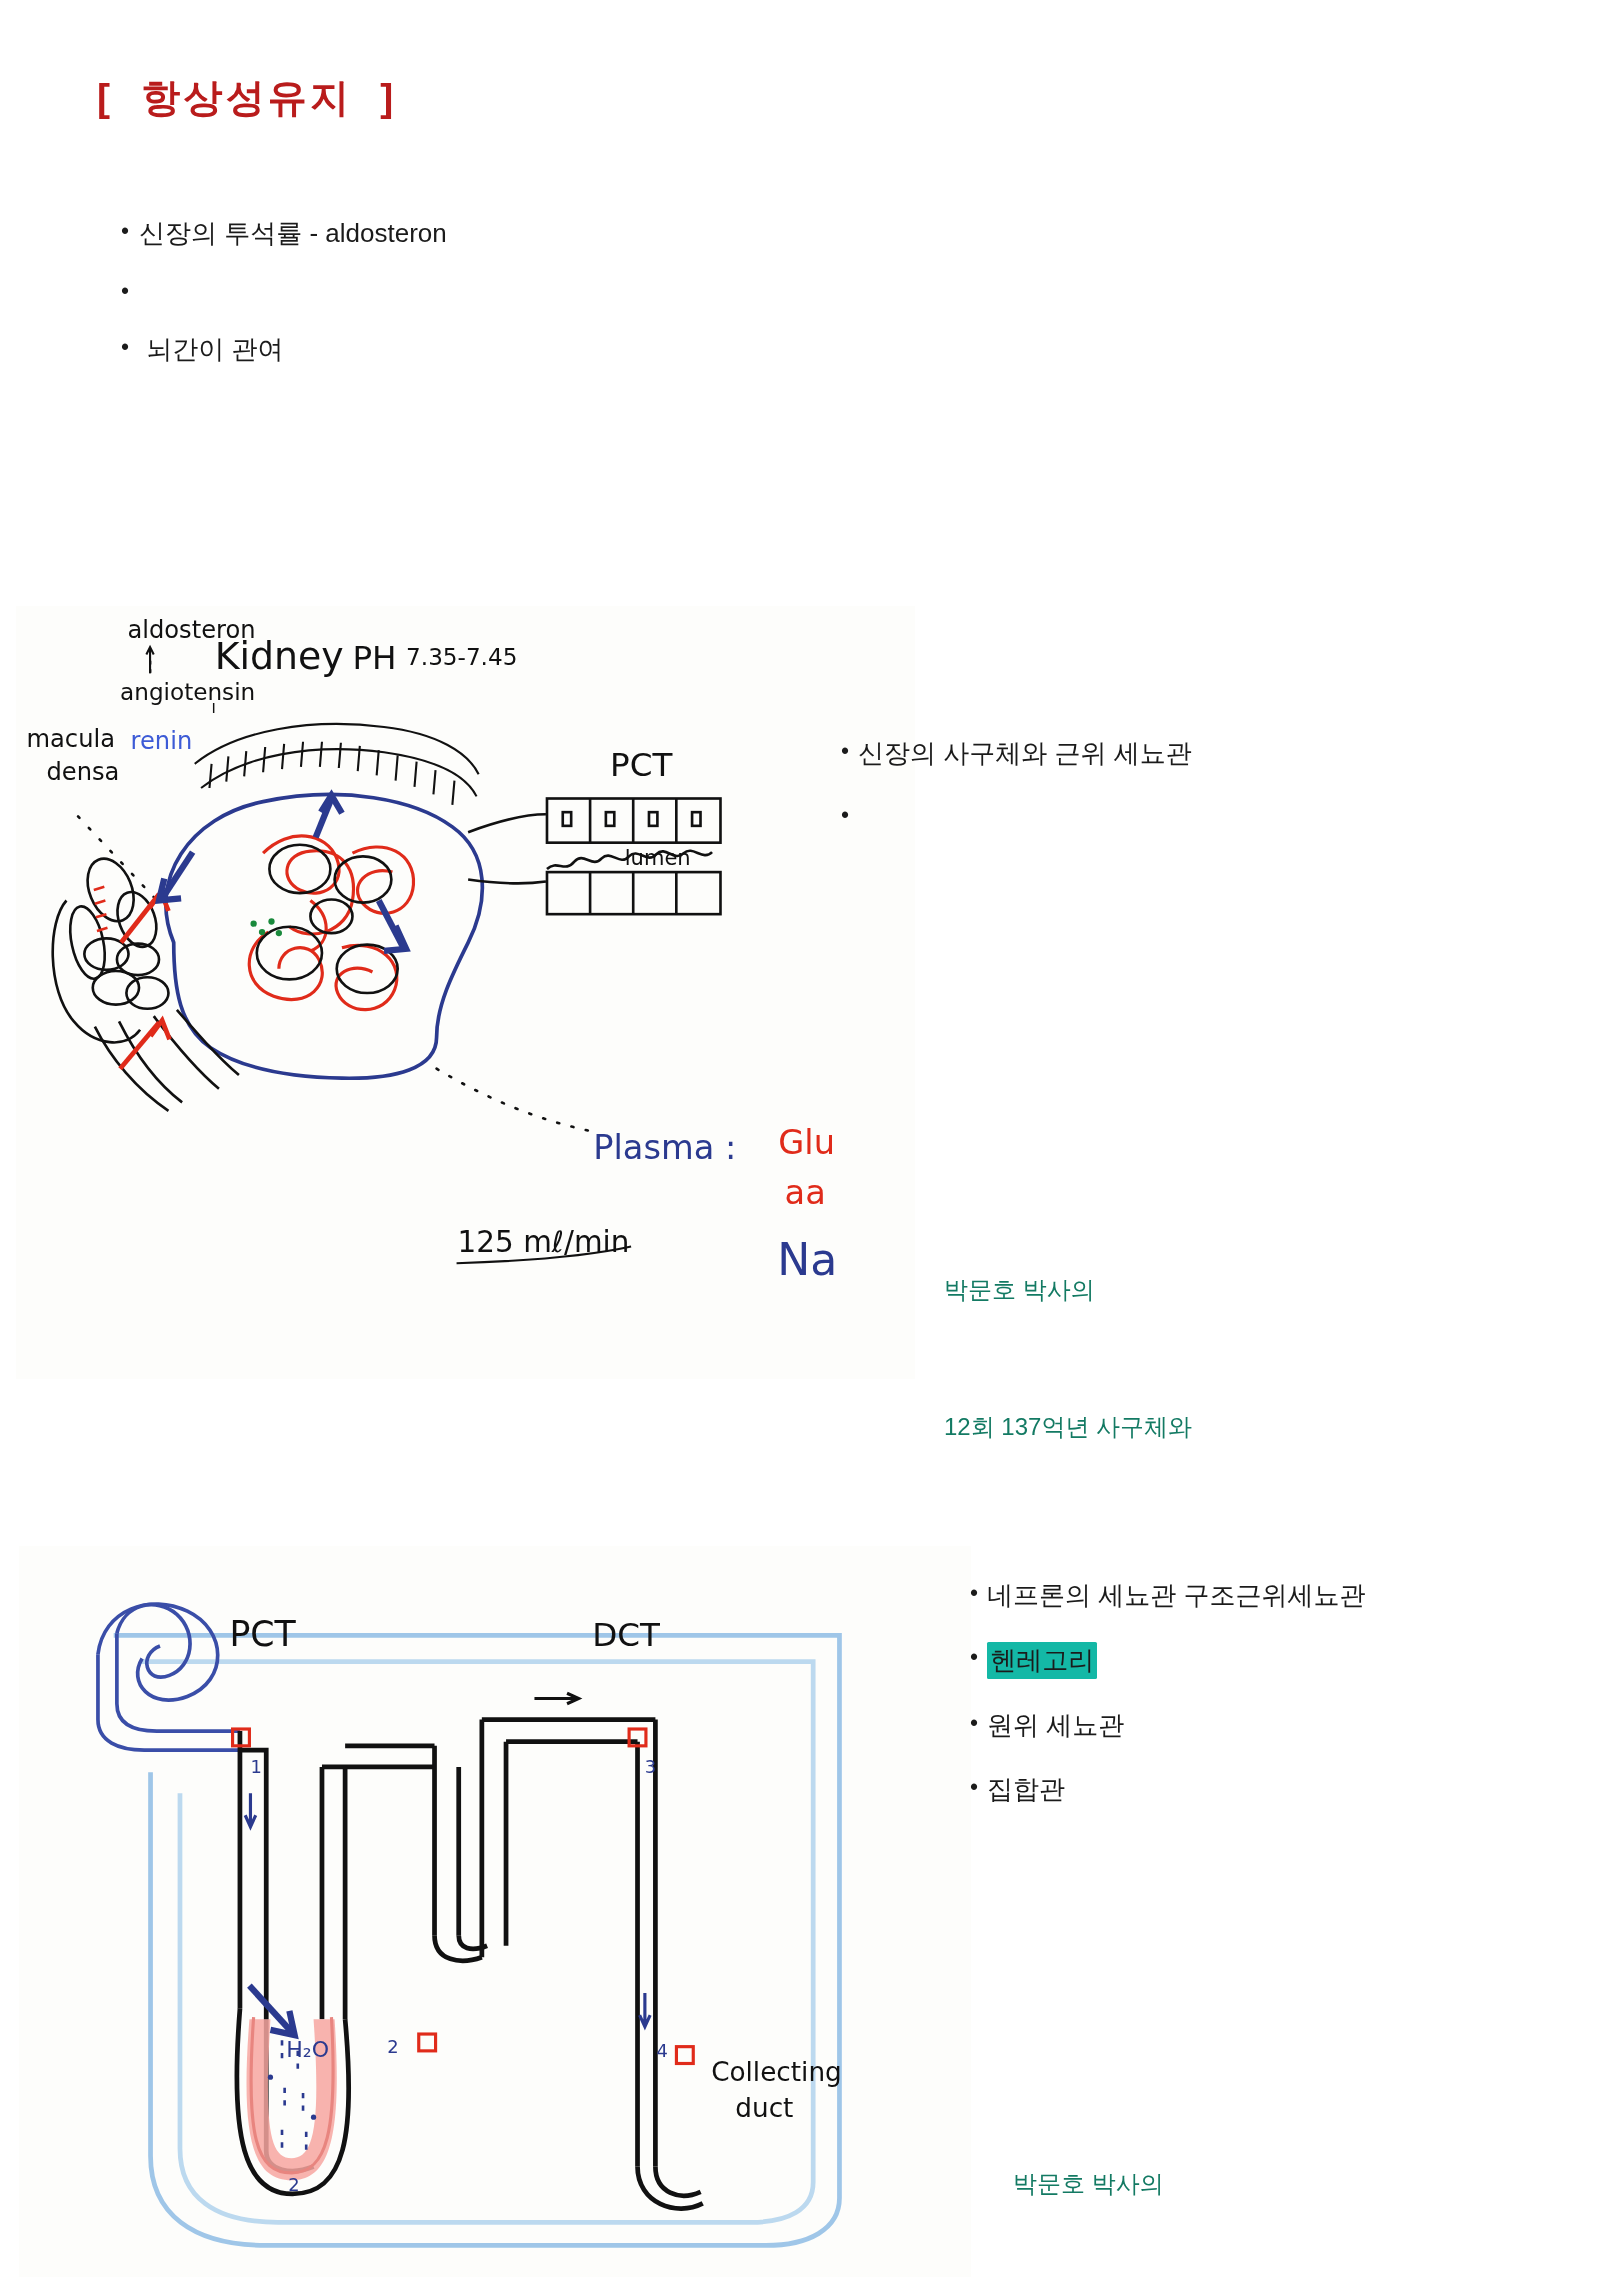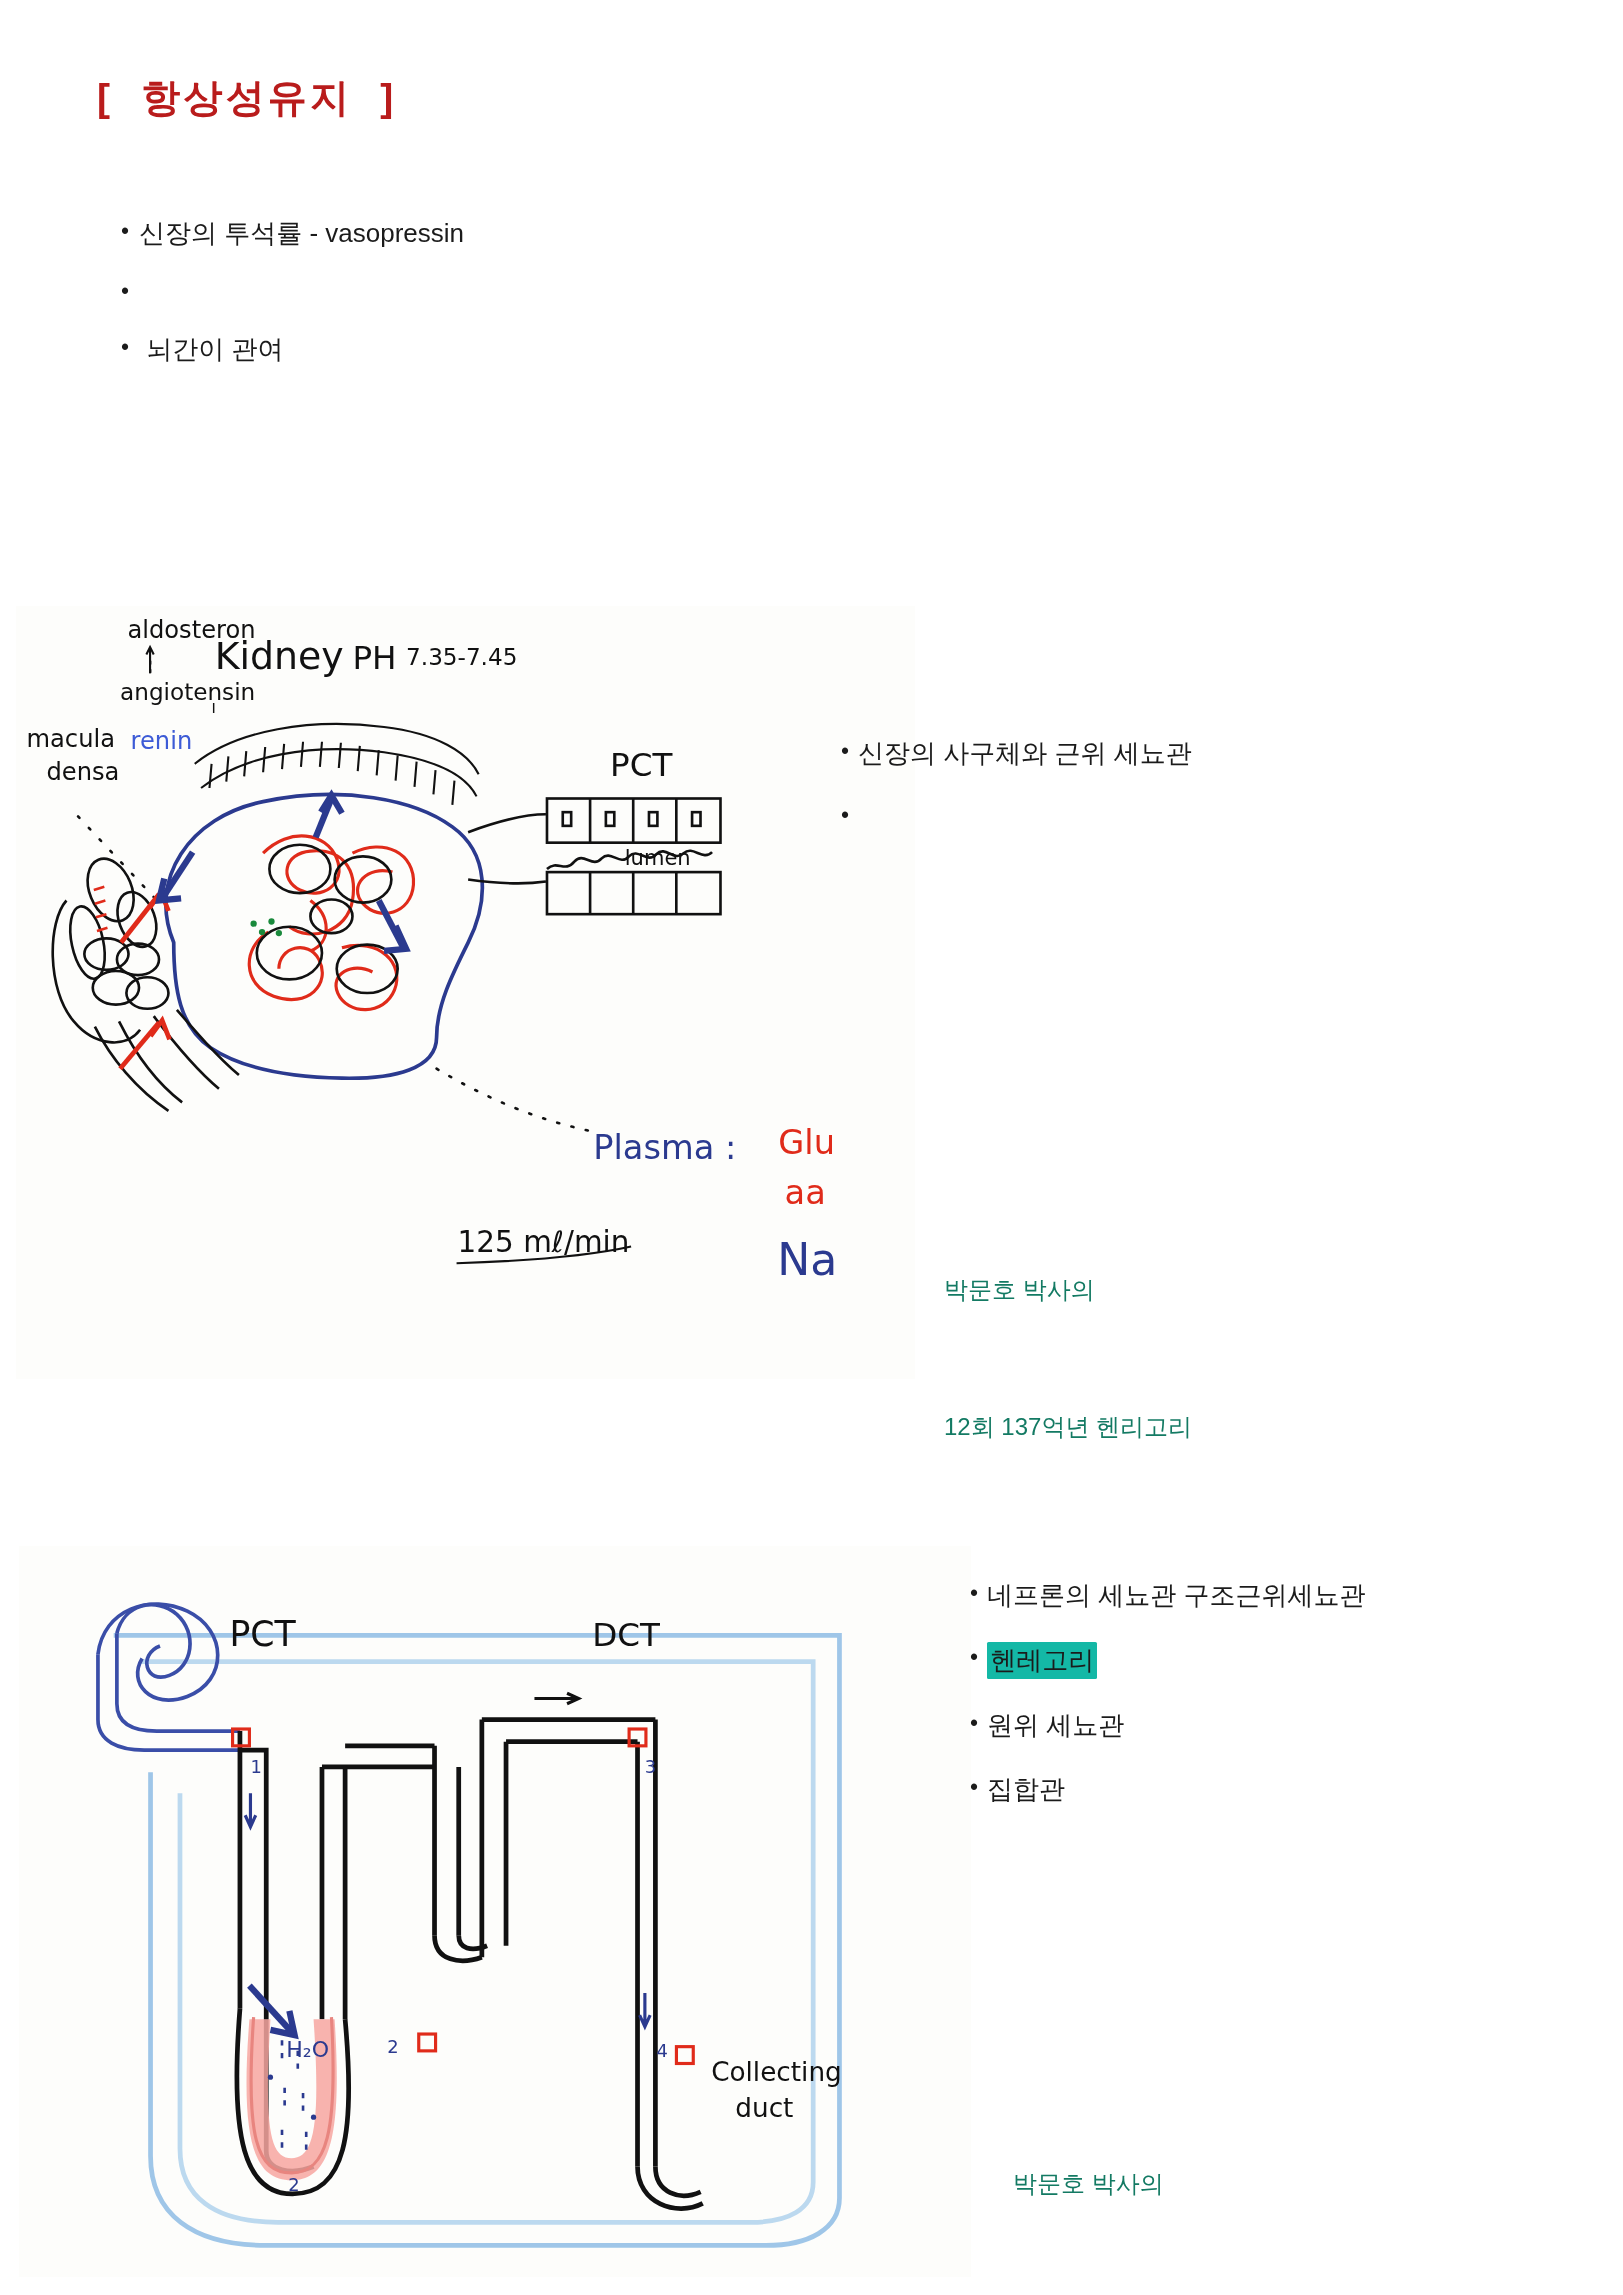--- a/index.html
+++ b/index.html
@@ -114,21 +114,21 @@
   .hw { font-family: "DejaVu Sans", sans-serif; }
 </style>
 </head>
 <body>
 
 <div class="page-title">[  항상성유지  ]</div>
 
 <div class="top-bullets">
   <div class="bullet">
     <span class="dot">•</span>
-    <span>신장의 투석률 - vasopressin</span>
+    <span>신장의 투석률 - aldosteron</span>
   </div>
   <div class="bullet">
     <span class="dot">•</span>
   </div>
   <div class="bullet">
     <span class="dot">•</span>
     <span> 뇌간이 관여</span>
   </div>
 </div>
 
@@ -261,21 +261,21 @@
     <span class="dot">•</span>
     <span>신장의 사구체와 근위 세뇨관</span>
   </div>
   <div class="bullet">
     <span class="dot">•</span>
   </div>
 </div>
 
 <div class="credit" id="credit-kidney">
   <div>박문호 박사의</div>
-  <div>12회 137억년 헨리고리</div>
+  <div>12회 137억년 사구체와</div>
 </div>
 
 <div class="figure" id="figure-nephron">
   <svg viewBox="0 0 1810 1390" xmlns="http://www.w3.org/2000/svg">
     <rect x="0" y="0" width="1810" height="1390" fill="#fdfdfb"></rect>
 
     <path d="M180 170 L1560 170 L1560 1240 C1560 1300 1500 1330 1420 1330 L470 1330
              C330 1330 250 1270 250 1160 L250 430" stroke="#9fc6e8" stroke-width="9" fill="none"></path>
     <path d="M230 220 L1510 220 L1510 1210 C1510 1262 1462 1286 1392 1286 L492 1286
              C372 1286 306 1238 306 1146 L306 470" stroke="#bcd9ef" stroke-width="9" fill="none"></path>

